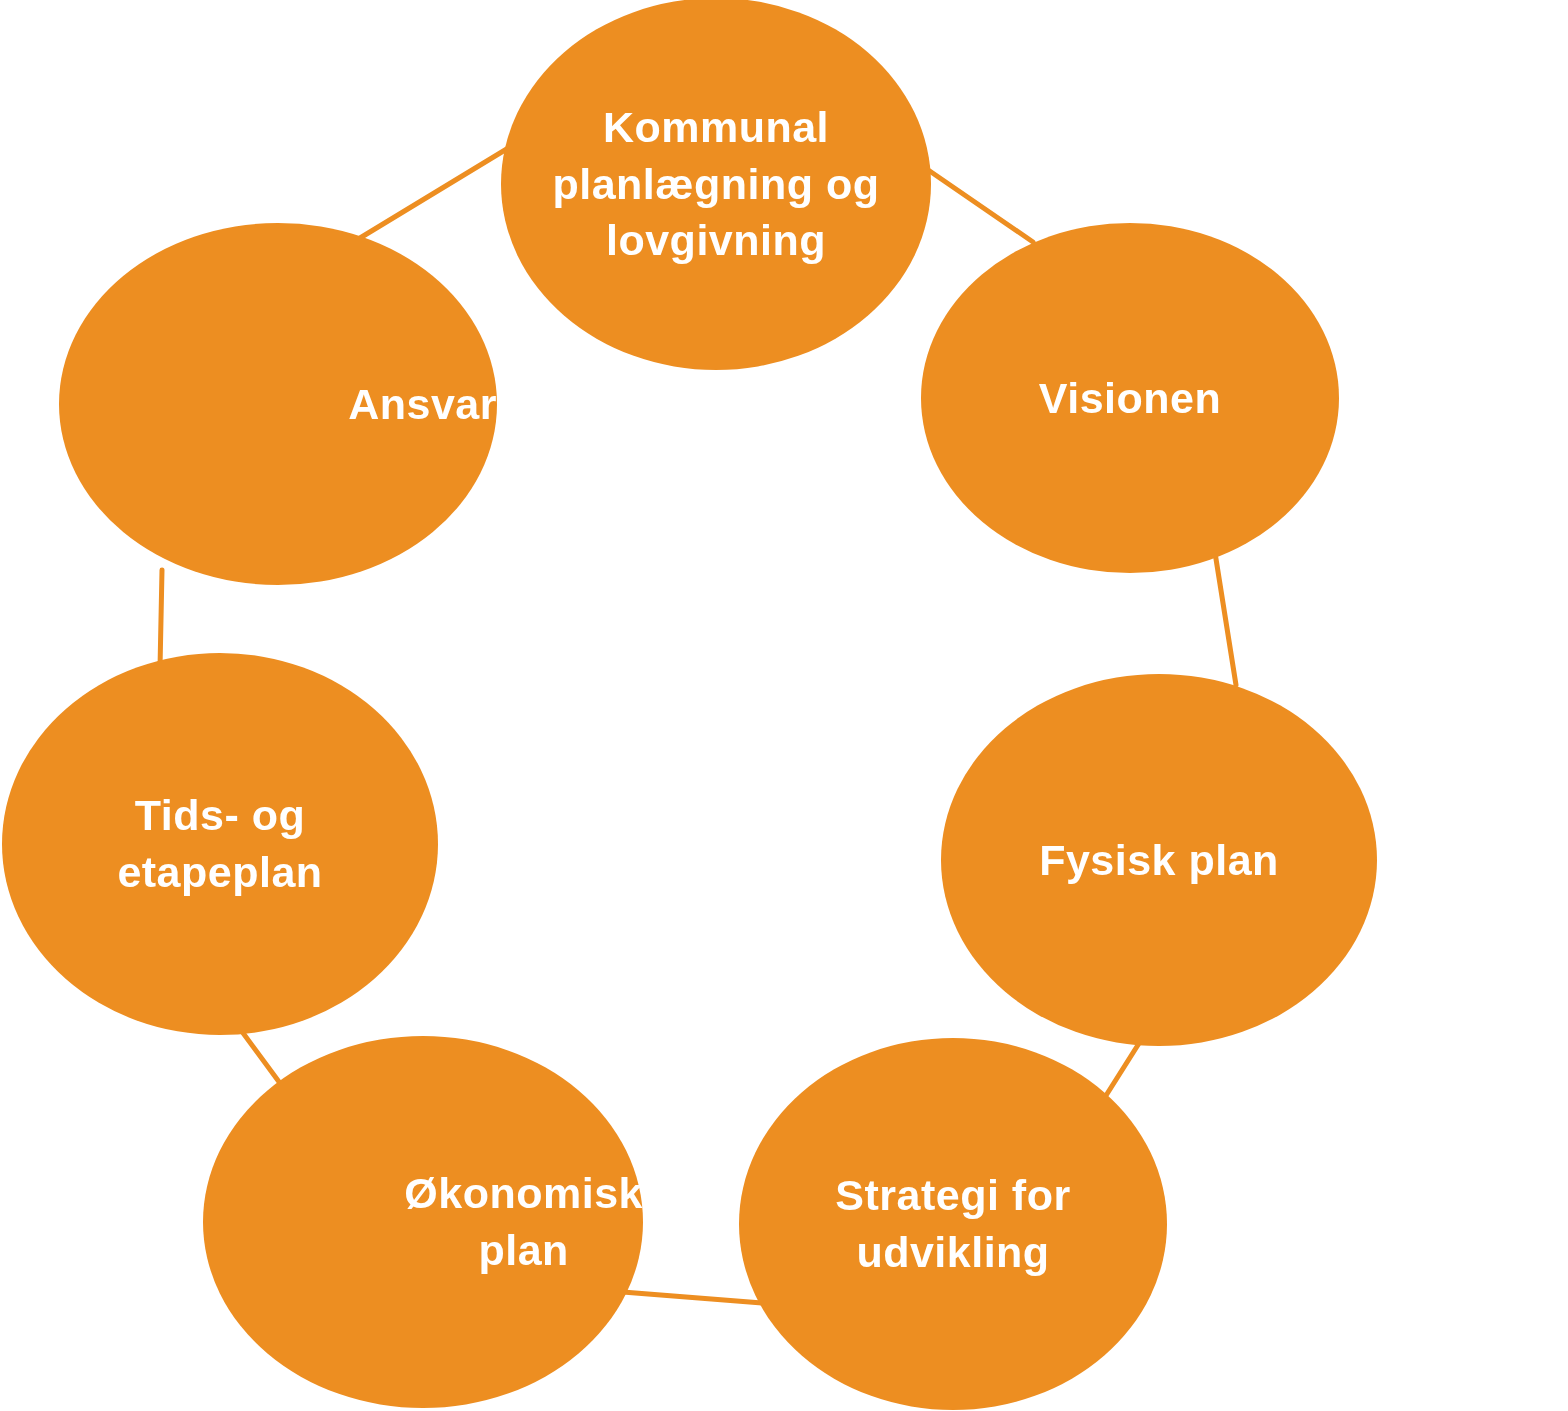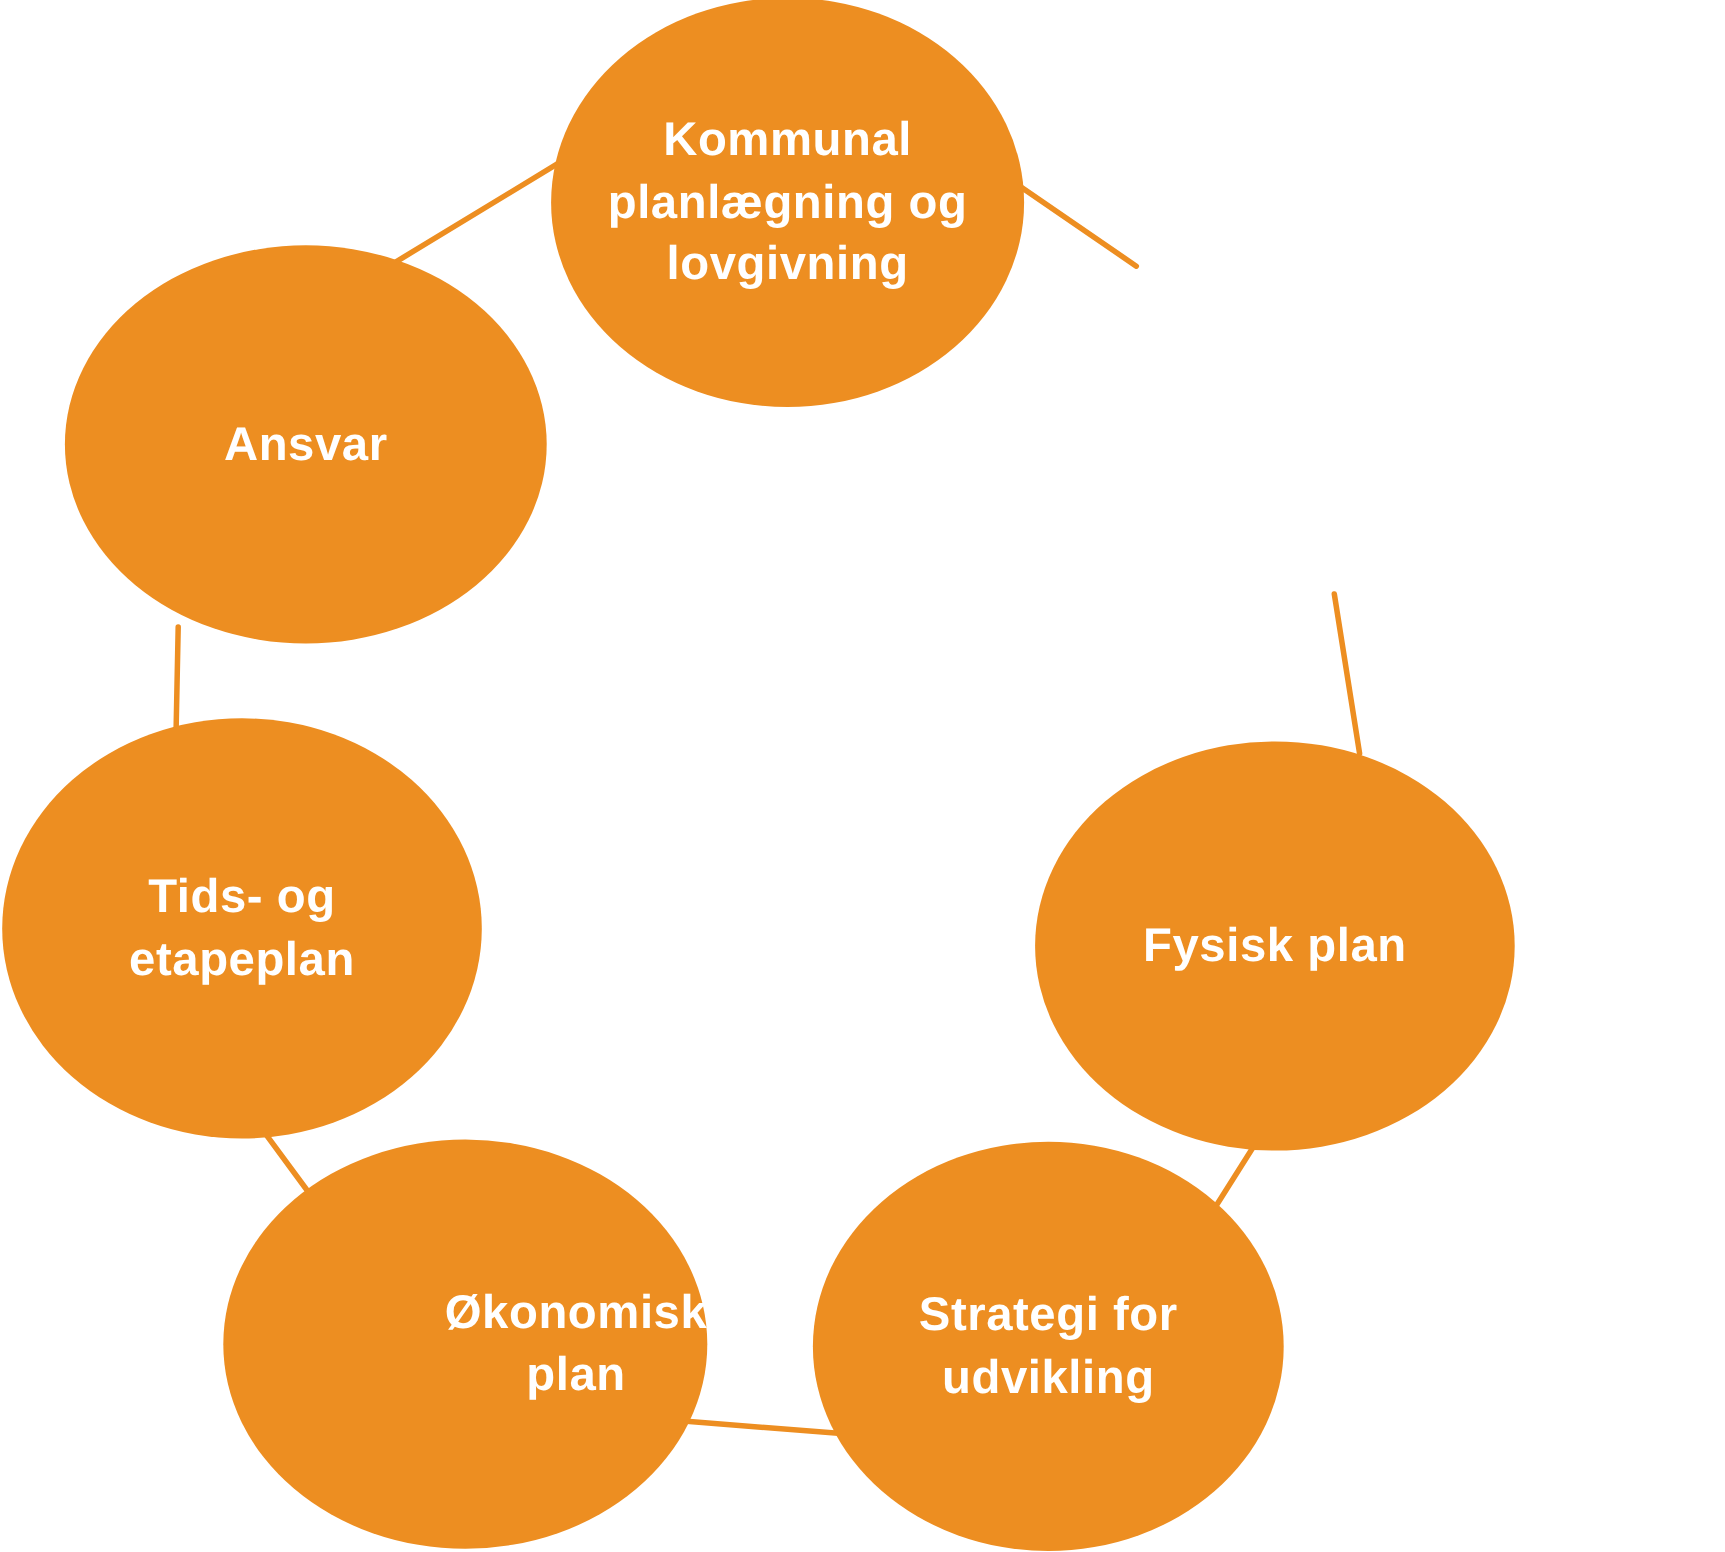--- a/index.html
+++ b/index.html
@@ -45,21 +45,21 @@
     white-space: pre-line;
     letter-spacing: 0.5px;
   }
   
   .node-kommunal  { left: 501px; top:  -2px; width: 430px; height: 372px; }
   .node-visionen  { left: 921px; top: 223px; width: 418px; height: 350px; }
   .node-fysisk    { left: 941px; top: 674px; width: 436px; height: 372px; }
   .node-strategi  { left: 739px; top: 1038px; width: 428px; height: 372px; }
   .node-okonomisk { left: 203px; top: 1036px; width: 440px; height: 372px; justify-content: flex-end; }
   .node-tids      { left:   2px; top: 653px; width: 436px; height: 382px; align-items: center; }
-  .node-ansvar    { left:  59px; top: 223px; width: 438px; height: 362px; }
+  .node-ansvar    { left:  59px; top: 223px; width: 438px; height: 362px; justify-content: flex-end; }
 </style>
 </head>
 <body>
 
 <div class="stage">
 
   <svg class="connector-layer" viewBox="0 0 1568 1411" xmlns="http://www.w3.org/2000/svg" aria-hidden="true">
     <line x1="360" y1="238" x2="510" y2="147"></line>
     <line x1="918" y1="163" x2="1033" y2="242"></line>
     <line x1="1213" y1="540" x2="1236" y2="685"></line>
@@ -68,20 +68,23 @@
     <line x1="232" y1="1018" x2="285" y2="1090"></line>
     <line x1="162" y1="570" x2="160" y2="668"></line>
   </svg>
 
   <div class="node node-kommunal">
     <span class="label">Kommunal
 planlægning og
 lovgivning</span>
   </div>
 
+  <div class="node node-visionen">
+    <span class="label">Visionen</span>
+  </div>
 
   <div class="node node-fysisk">
     <span class="label">Fysisk plan</span>
   </div>
 
   <div class="node node-strategi">
     <span class="label">Strategi for
 udvikling</span>
   </div>
 

